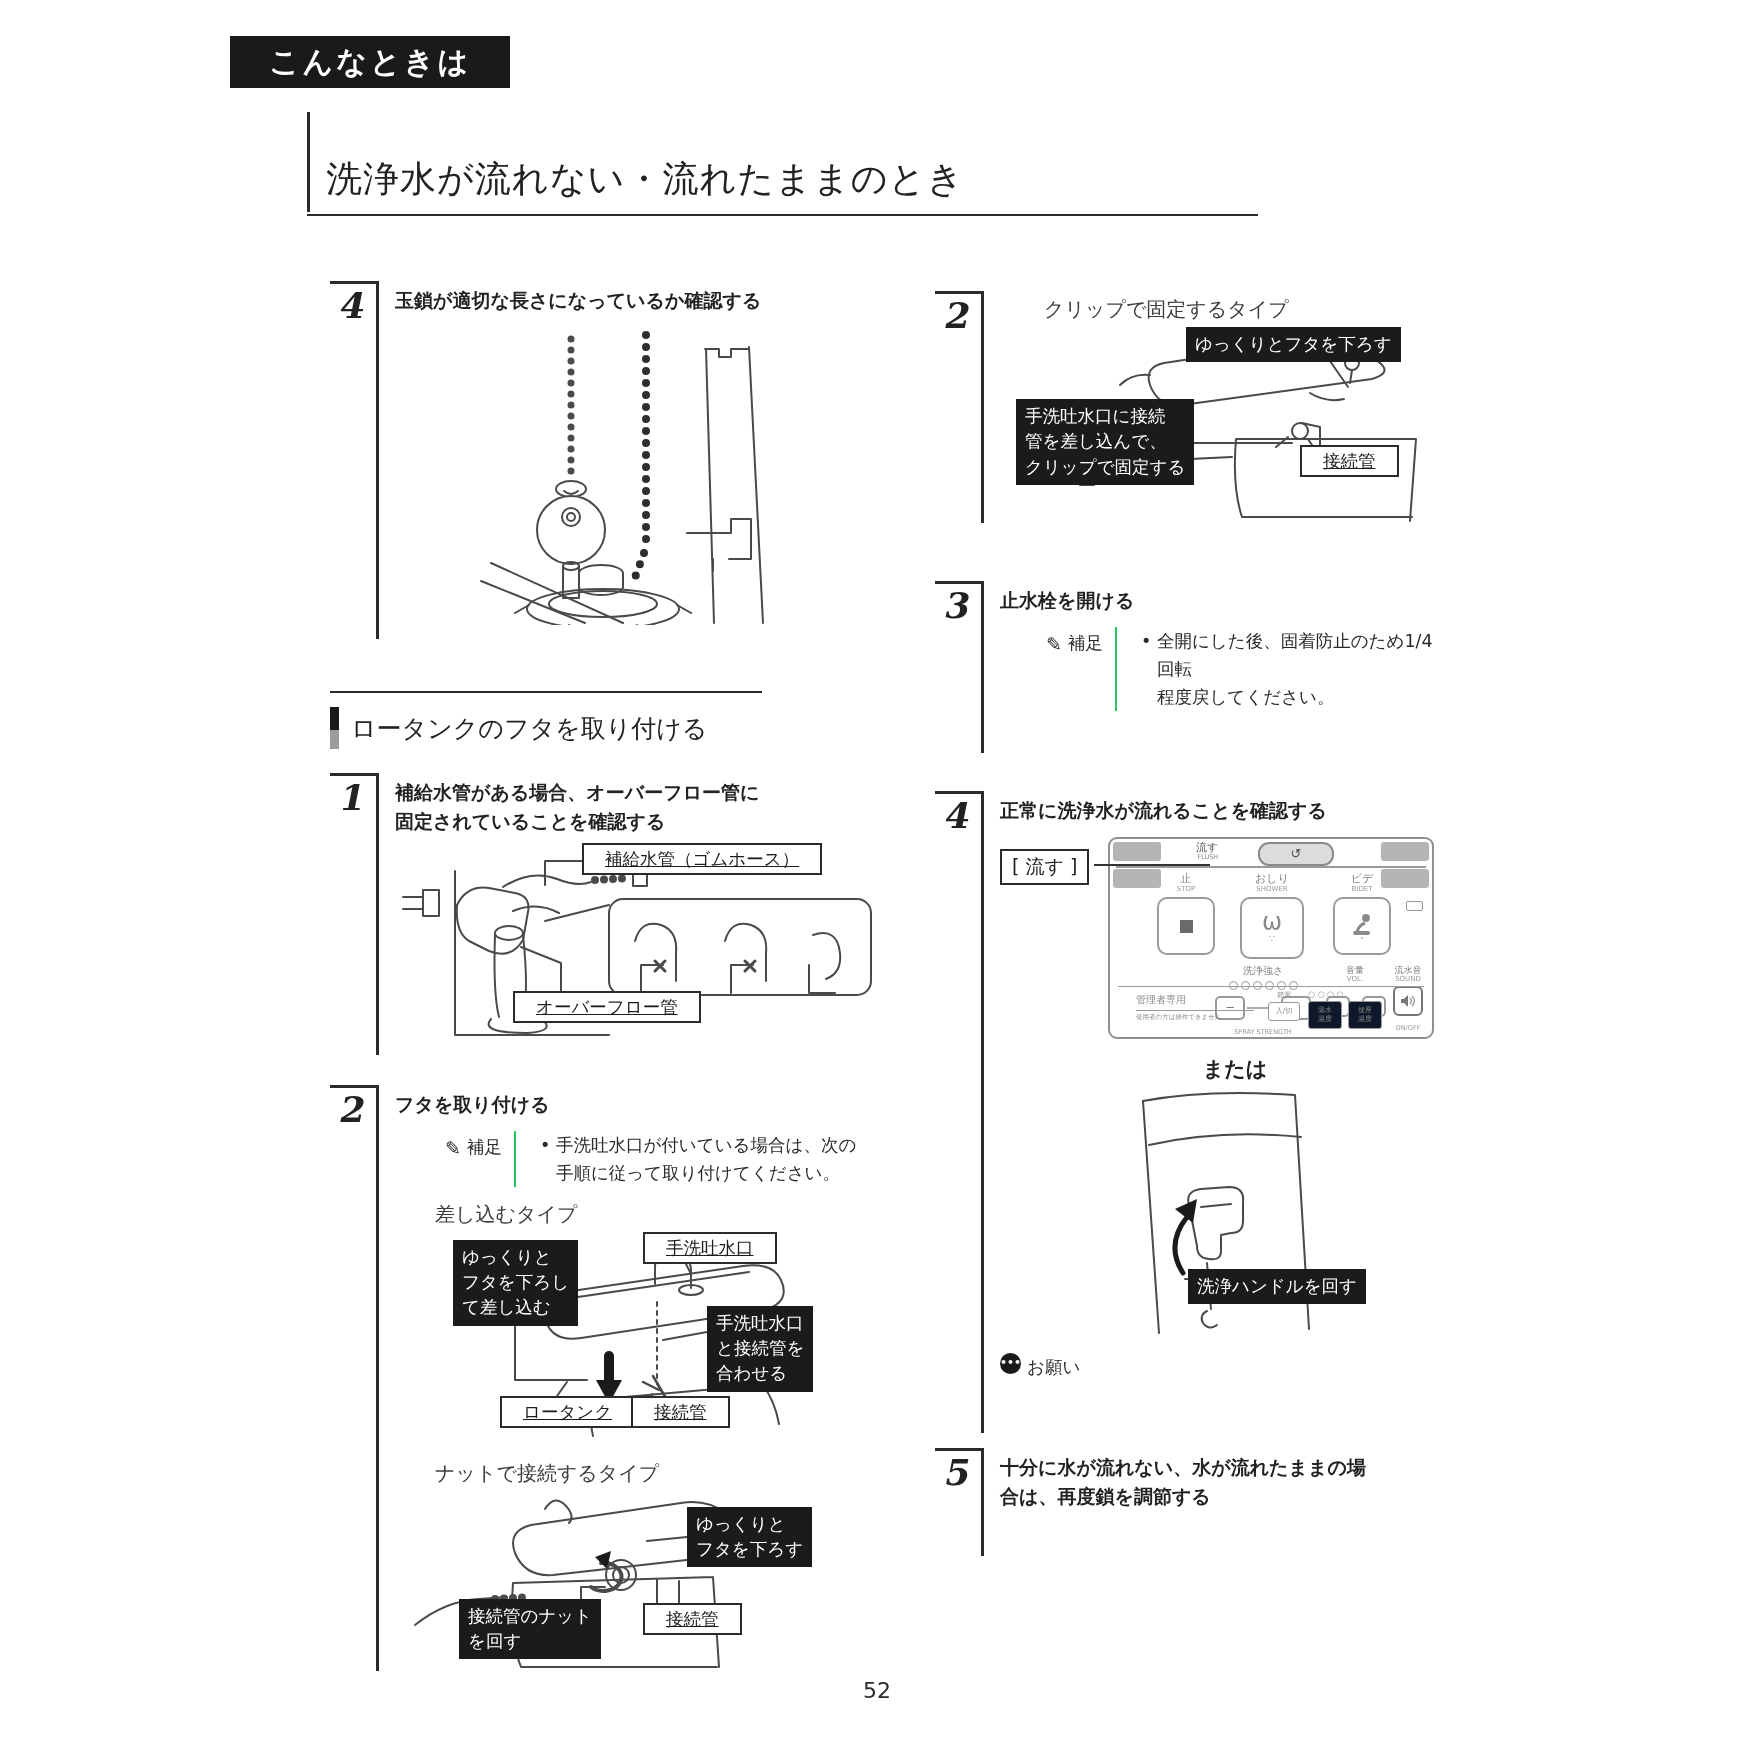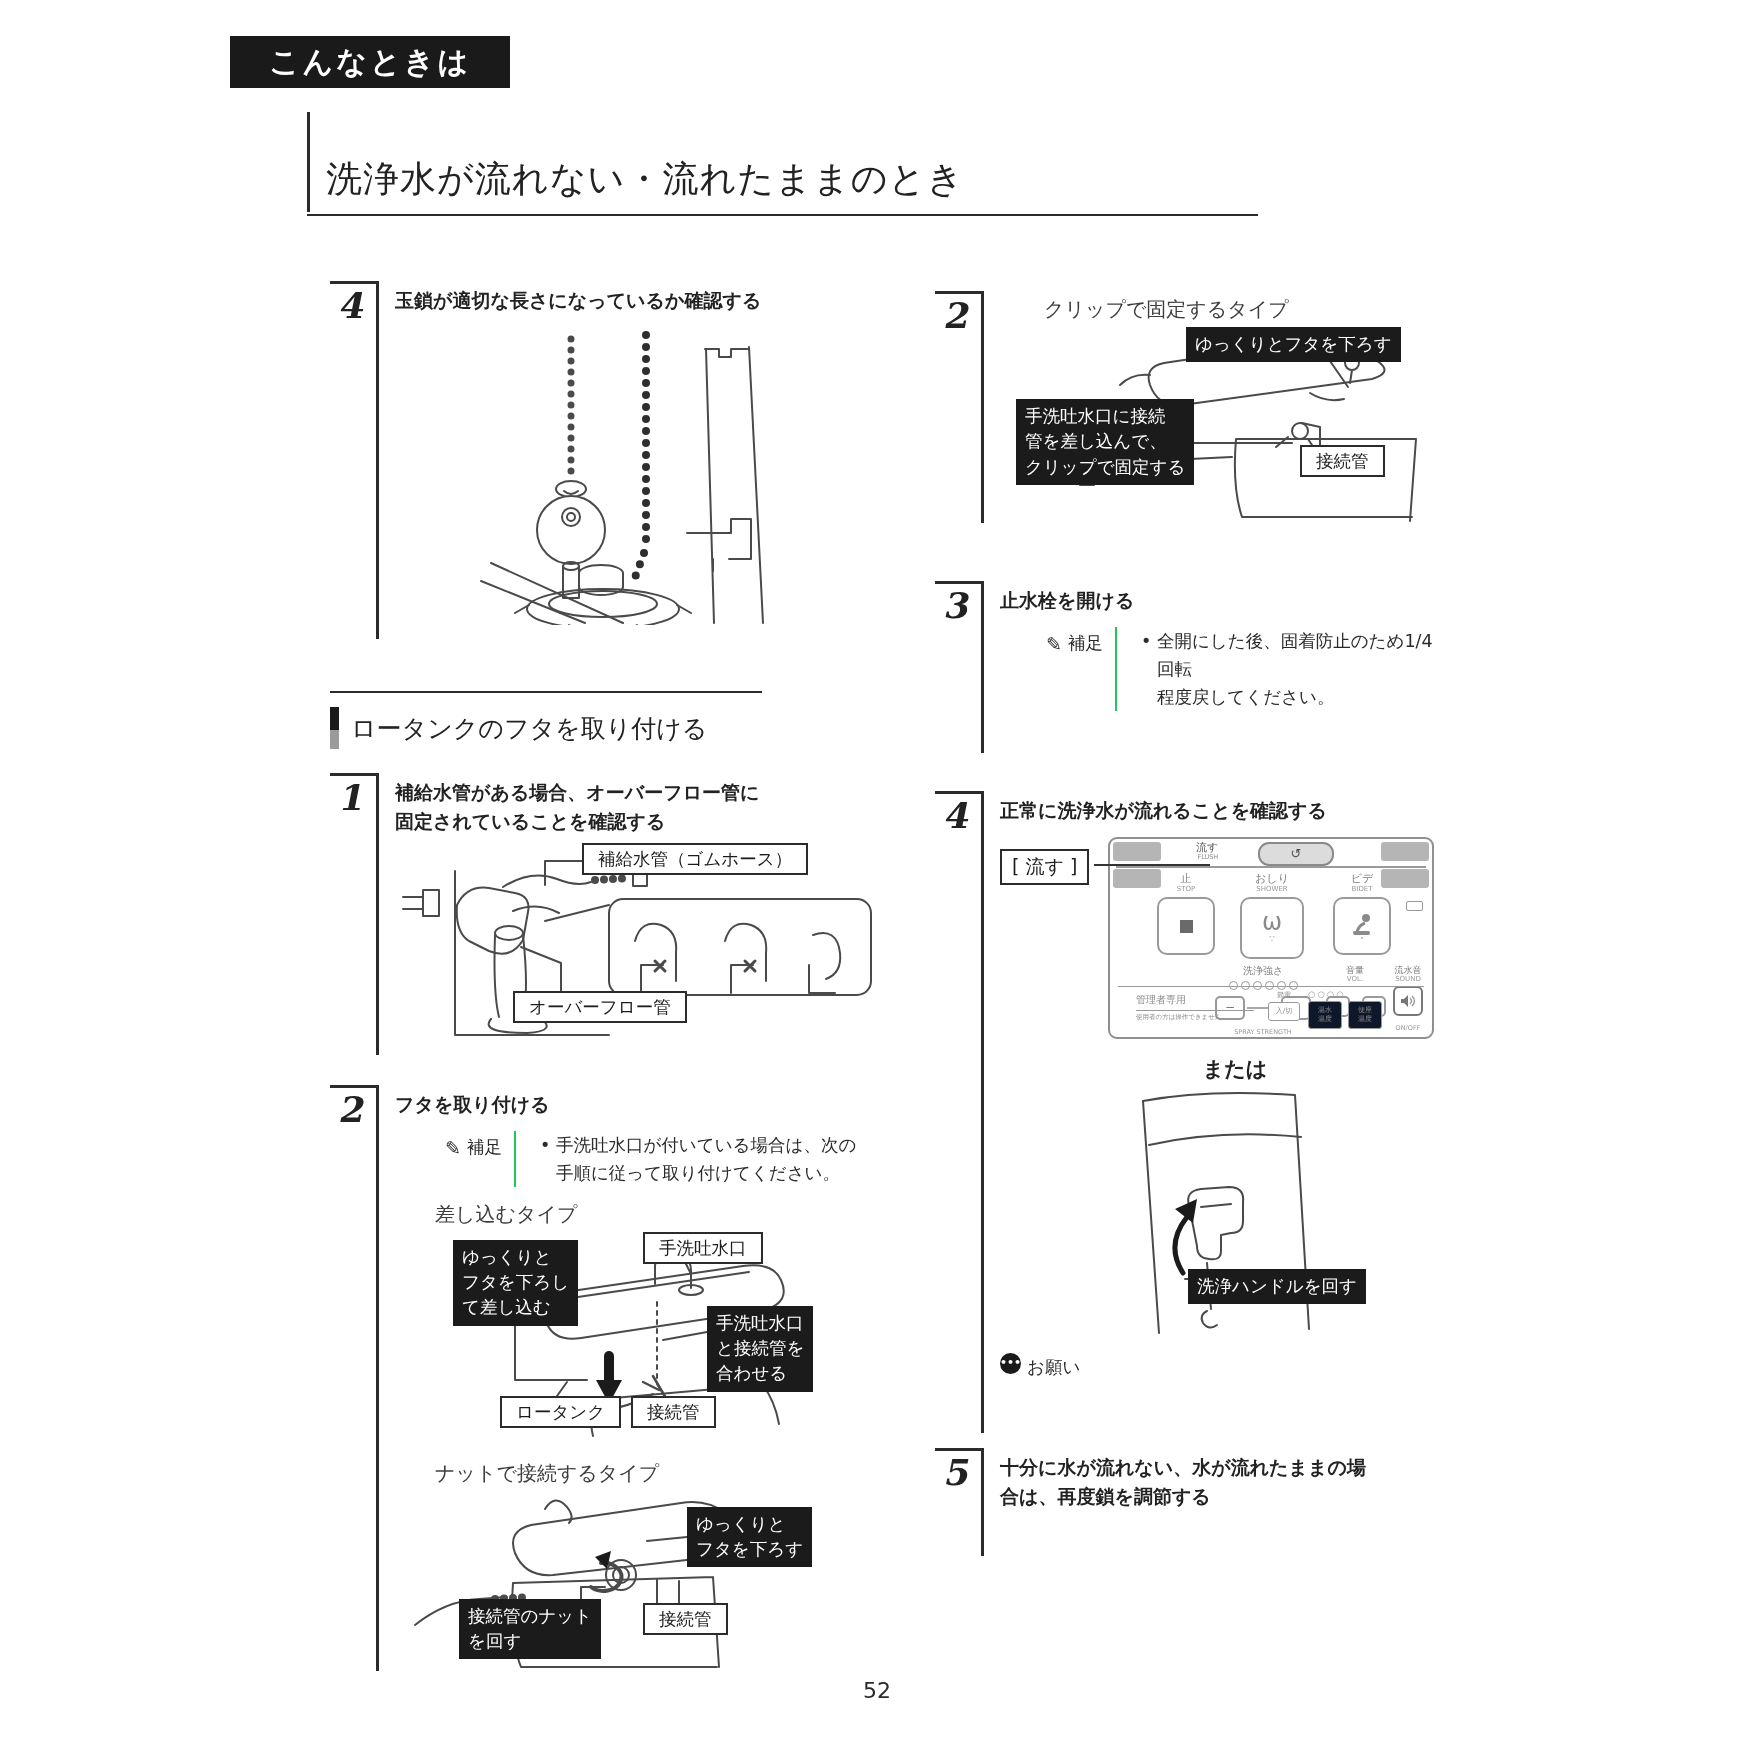--- a/index.html
+++ b/index.html
@@ -38,21 +38,21 @@
   .round-icon{width:21px;height:21px;border-radius:50%;background:#1a1a1a;color:#fff;display:inline-flex;
               align-items:center;justify-content:center;font-size:11px;font-weight:700;letter-spacing:0;}
   .note-body{border-left:2px solid #22c55e;padding-left:24px;}
   .nbullet{position:relative;padding-left:16px;}
   .nbullet::before{content:"•";position:absolute;left:0;top:0;}
 
   
   .blabel{position:absolute;background:#1b1b1b;color:#fff;font-size:17.5px;line-height:1.45;
           padding:5px 9px;font-weight:500;z-index:3;}
   .wlabel{position:absolute;background:#fff;border:2.5px solid #2b2b2b;font-size:17.5px;
-          padding:2px 14px;white-space:nowrap;z-index:3;}
+          padding:2px 21px;white-space:nowrap;z-index:3;text-decoration:underline;}
   .diag{position:relative;}
   .sketch{position:absolute;stroke:#4a4a4a;fill:none;stroke-width:2;stroke-linecap:round;stroke-linejoin:round;}
 
   
   #step4l{left:330px;top:281px;width:540px;height:358px;}
   #step1l{left:330px;top:773px;width:540px;height:282px;}
   #step2l{left:330px;top:1085px;width:540px;height:586px;}
   #step2r{left:935px;top:291px;width:508px;height:232px;}
   #step3r{left:935px;top:581px;width:508px;height:172px;}
   #step4r{left:935px;top:791px;width:508px;height:642px;}

